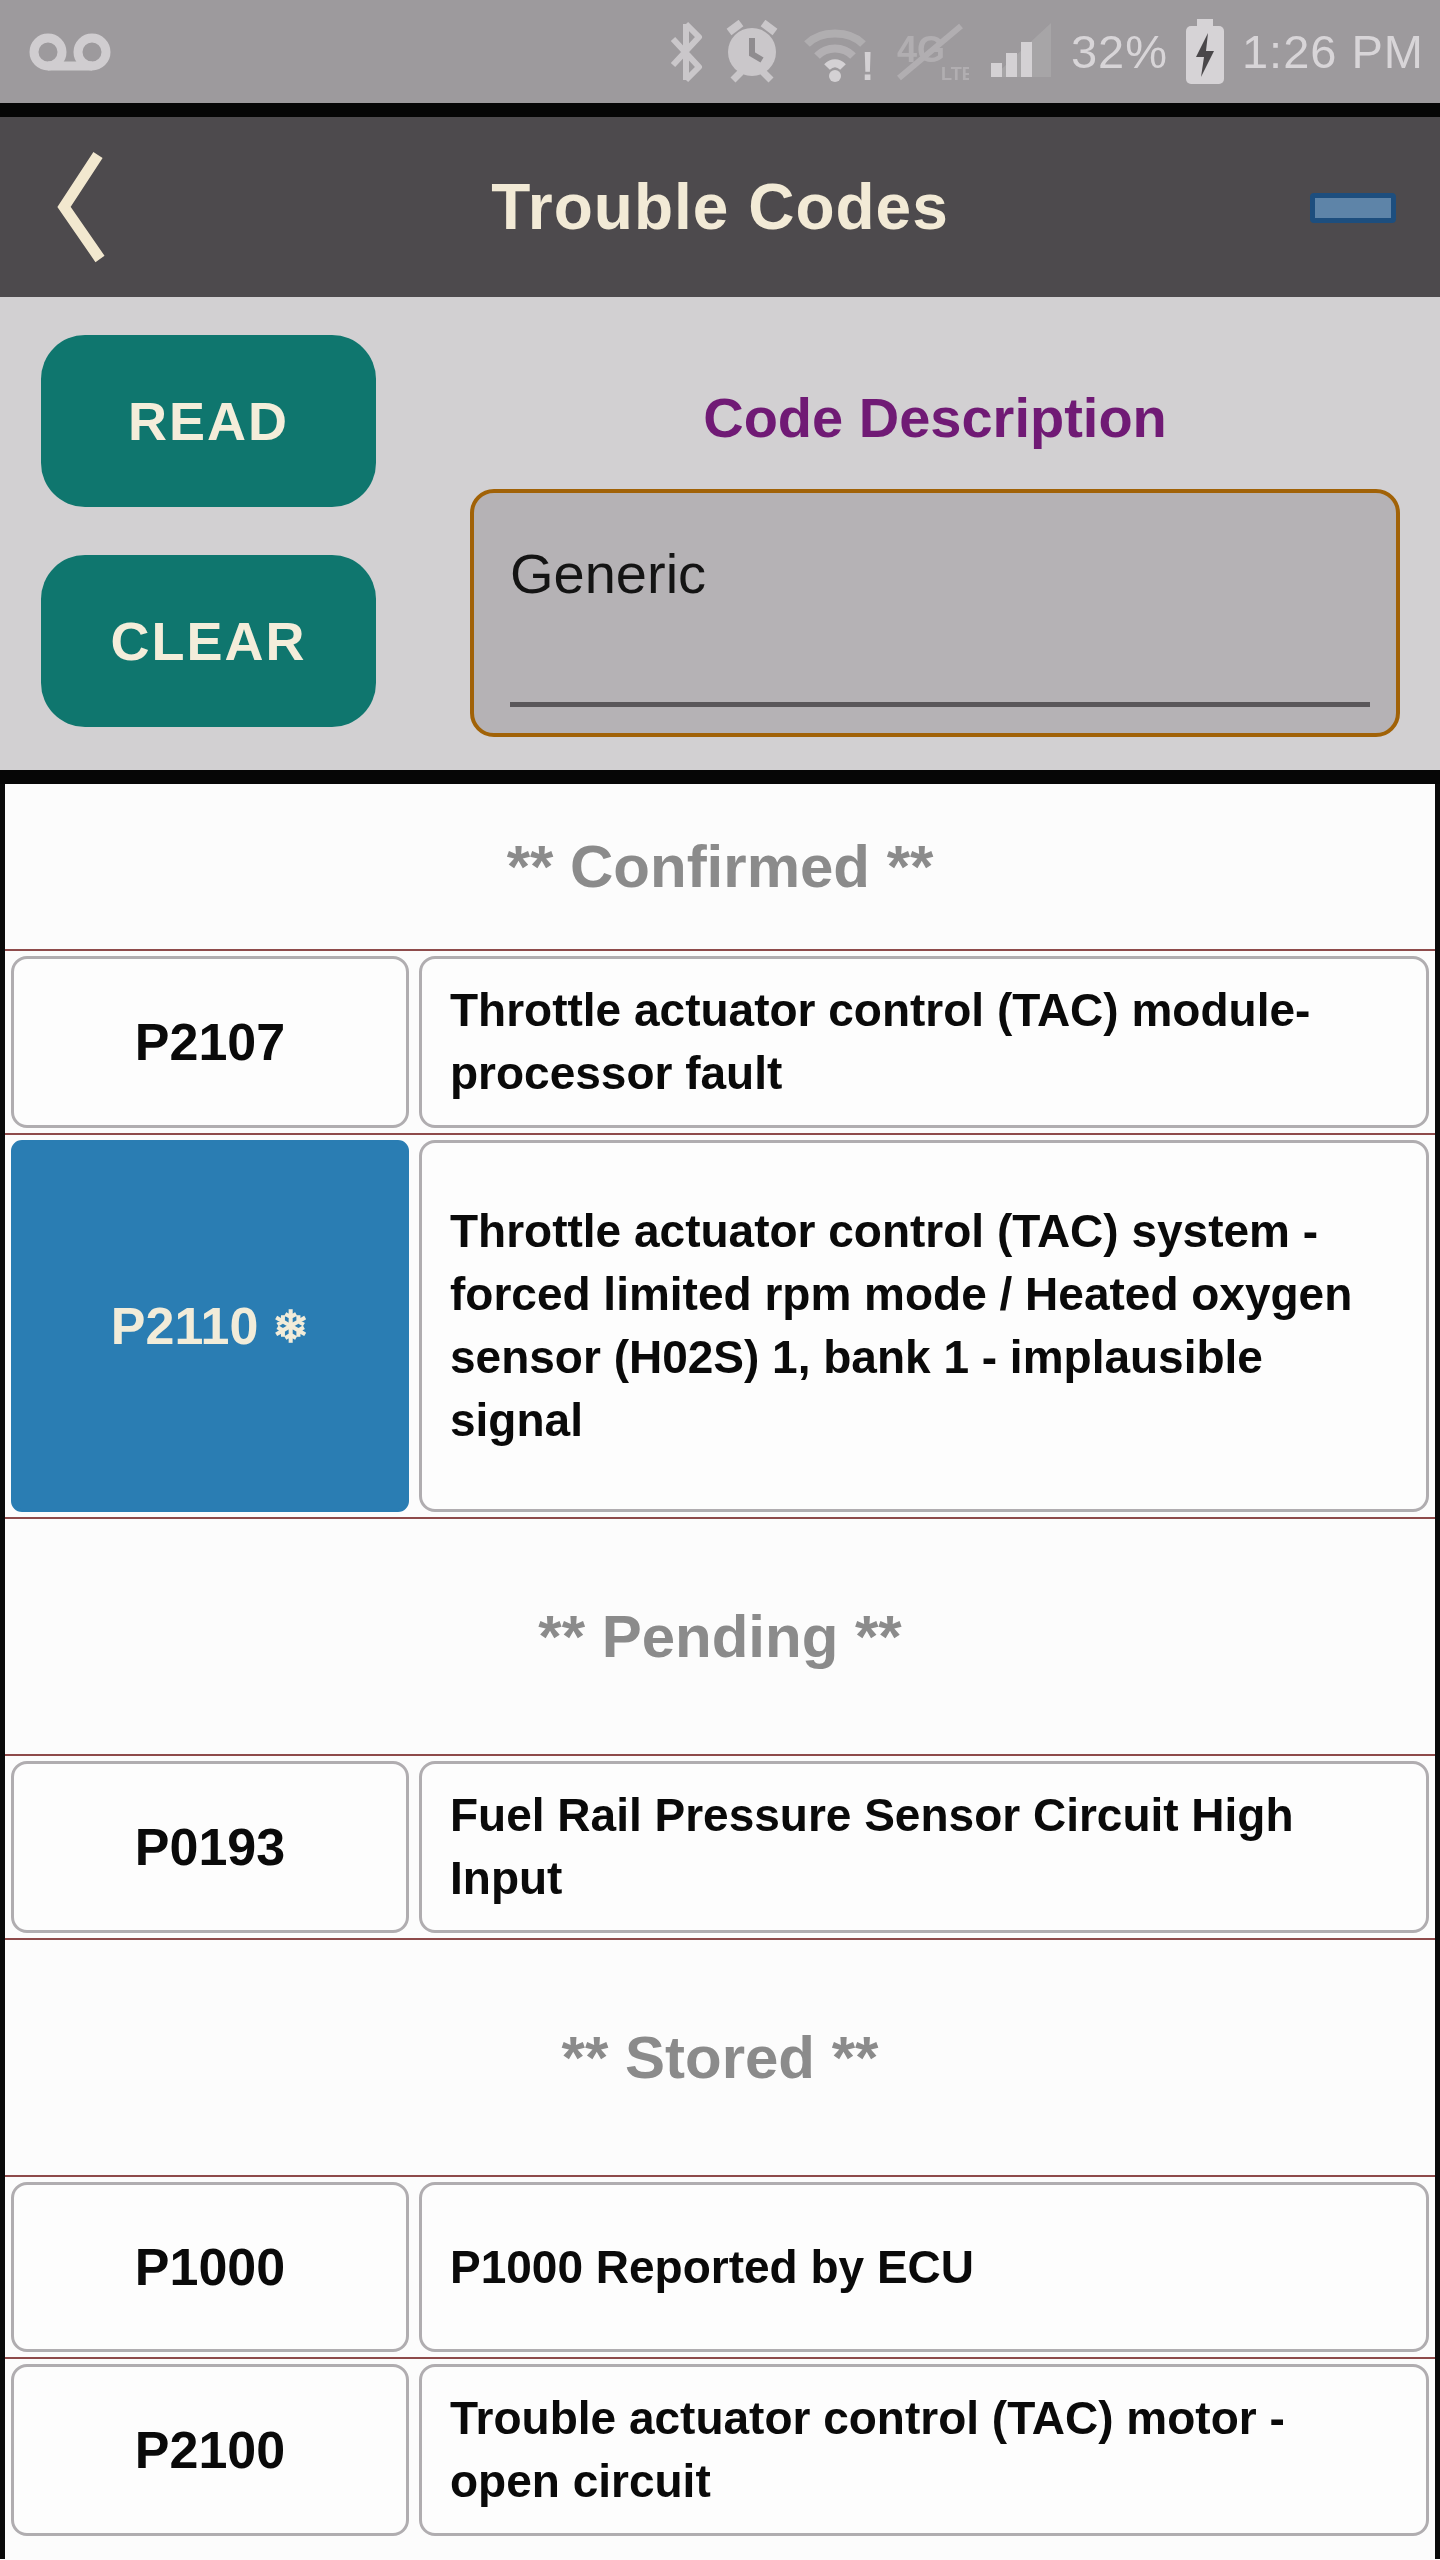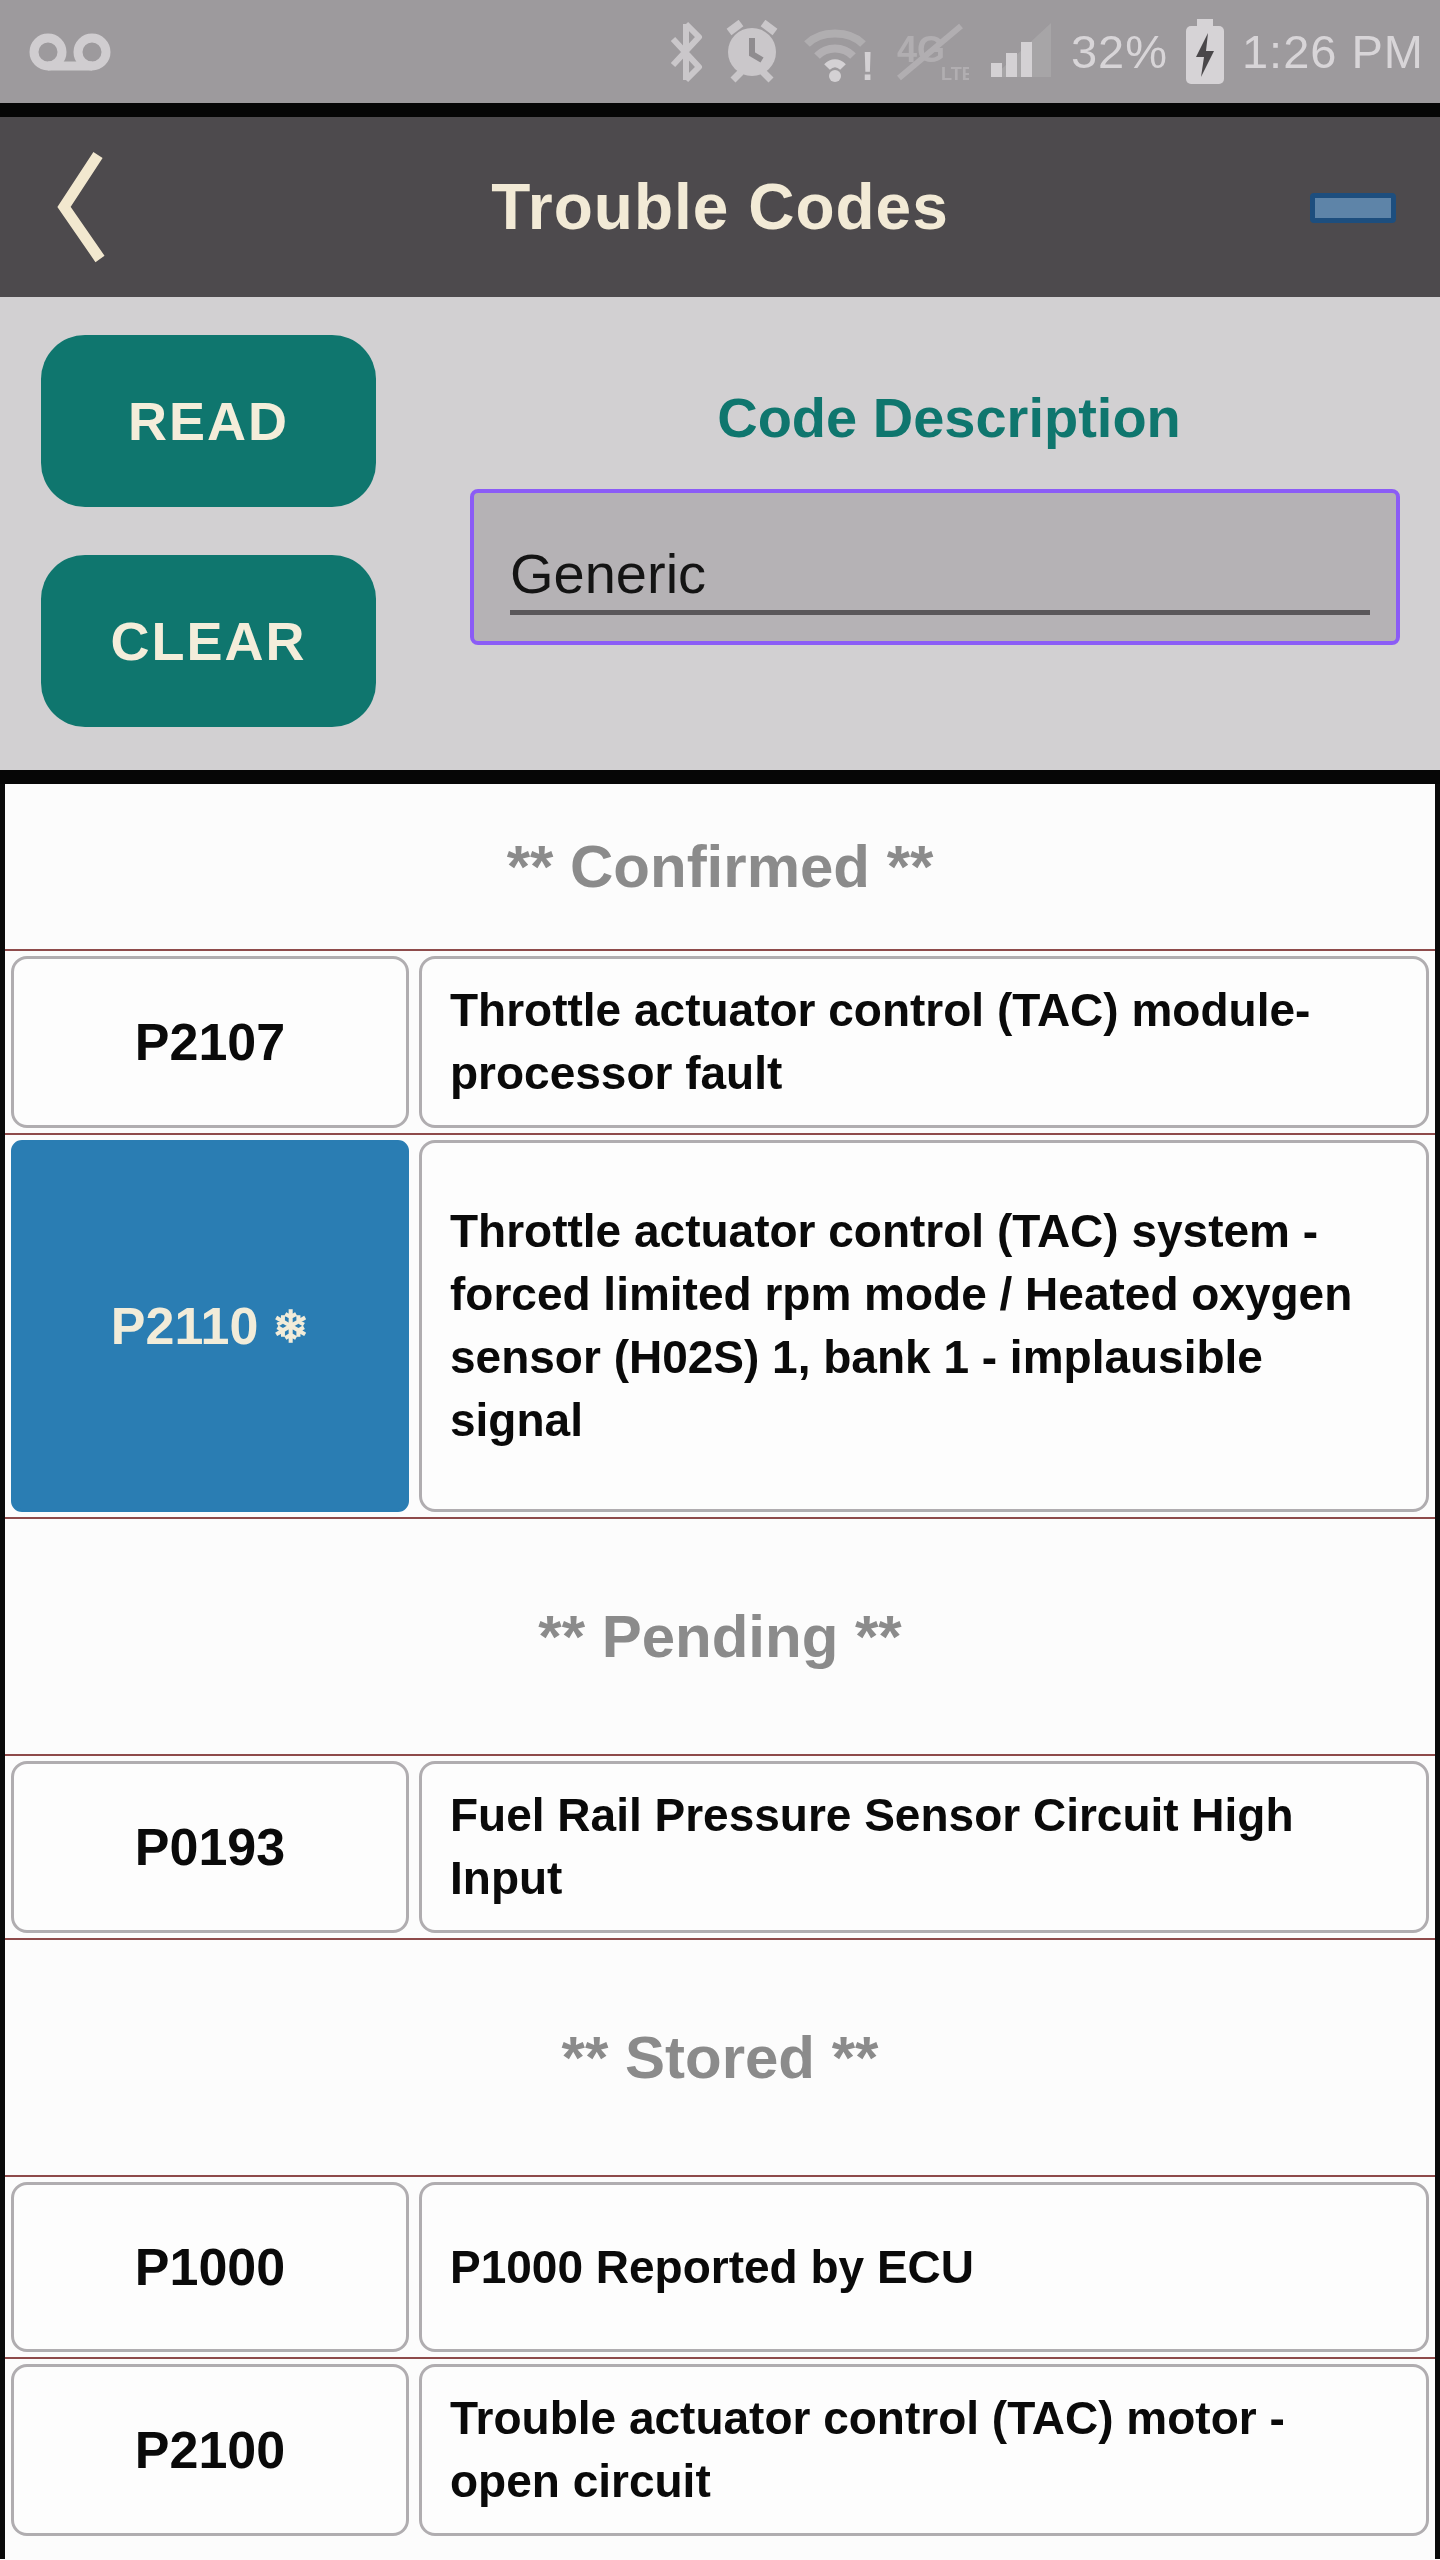--- a/index.html
+++ b/index.html
@@ -42,26 +42,26 @@
   .btn{
     position:absolute;left:41px;width:335px;height:172px;
     background:#0f766e;border:none;border-radius:44px;
     color:#f4edda;font-size:54px;font-weight:700;letter-spacing:2px;
     font-family:"Liberation Sans", sans-serif;
     display:flex;align-items:center;justify-content:center;cursor:pointer;
   }
   .btn-read{top:38px;}
   .btn-clear{top:258px;}
   .desc-label{
-    position:absolute;left:484px;top:88px;width:930px;
-    text-align:center;color:#0f766e;font-size:56px;font-weight:700;
+    position:absolute;left:470px;top:88px;width:930px;
+    text-align:center;color:#701a75;font-size:56px;font-weight:700;
   }
   .spinner{
-    position:absolute;left:470px;top:192px;width:930px;height:156px;
-    background:#b5b2b5;border:4px solid #8b5cf6;border-radius:8px;
+    position:absolute;left:470px;top:192px;width:930px;height:248px;
+    background:#b5b2b5;border:4px solid #a16207;border-radius:24px;
     box-sizing:border-box;cursor:pointer;
   }
   .spinner-value{
     position:absolute;left:36px;top:48px;
     font-size:56px;color:#141414;font-weight:400;
   }
   .spinner-underline{
     position:absolute;left:36px;right:26px;bottom:26px;height:5px;background:#5a575a;
   }
   

